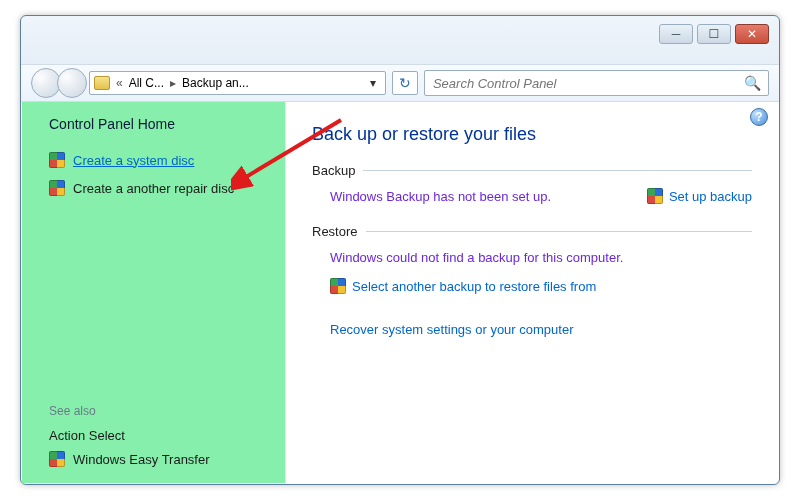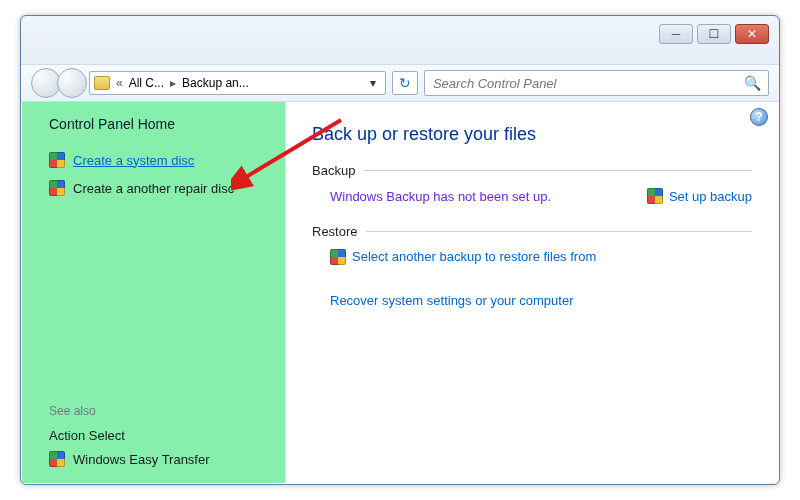--- a/index.html
+++ b/index.html
@@ -288,20 +288,23 @@
         <div class="action">
           <div class="shield"></div>
           <span>Set up backup</span>
         </div>
       </div>
 
       <div class="section-title" style="margin-top:18px">
         <span>Restore</span>
         <div class="line"></div>
       </div>
+      <div class="row">
+        <div class="msg">Windows could not find a backup for this computer.</div>
+      </div>
       <div class="indent-link">
         <div class="shield"></div>
         <span>Select another backup to restore files from</span>
       </div>
 
       <div class="bottom-link link">Recover system settings or your computer</div>
     </div>
 
   </div>
 

